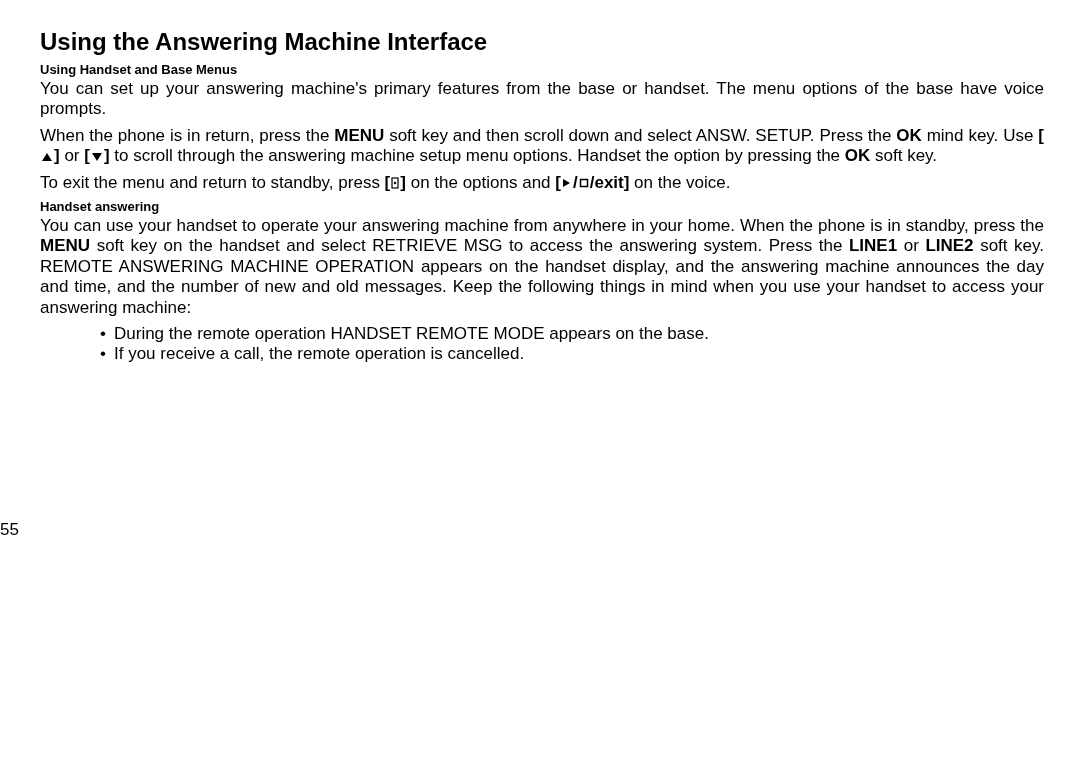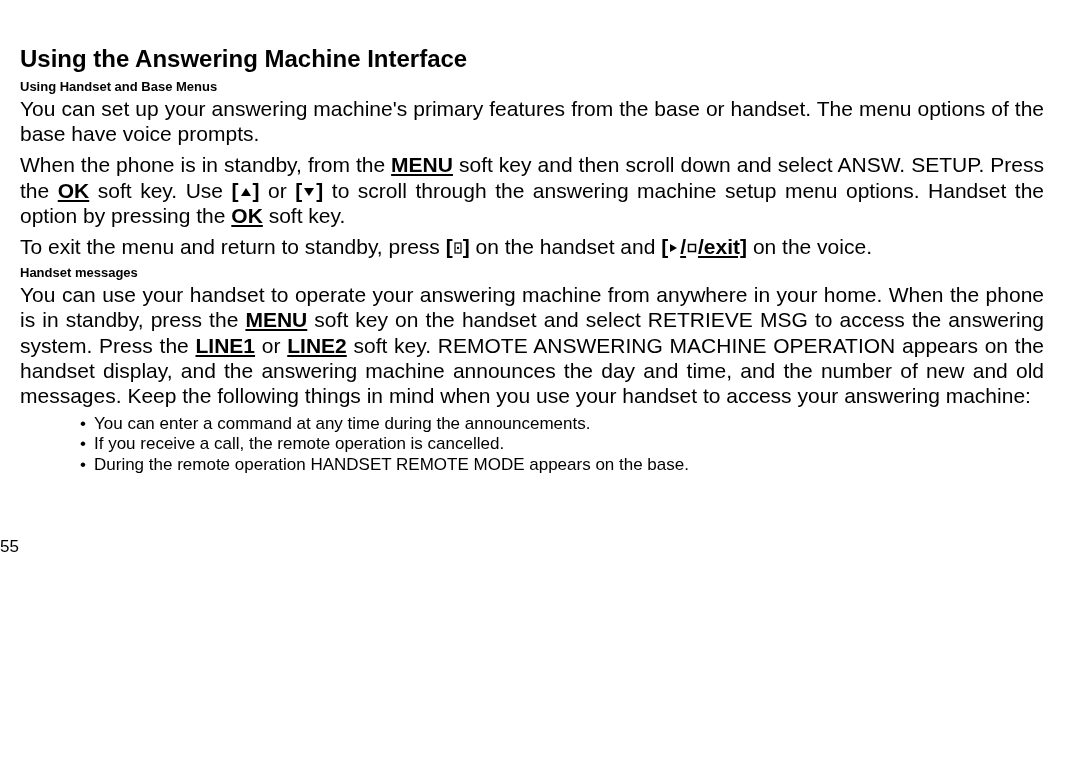--- a/index.html
+++ b/index.html
@@ -5,44 +5,43 @@
   html, body {
     margin: 0;
     padding: 0;
     width: 1080px;
     height: 759px;
     background: #fff;
     font-family: Arial, Helvetica, sans-serif;
     color: #000;
   }
   .page {
-    padding: 28px 36px 20px 20px;
+    padding: 28px 36px 20px 40px;
     box-sizing: border-box;
     width: 1080px;
     height: 558px;
     position: relative;
-    margin-top: 17px;
   }
   h1 {
     font-size: 24px;
     font-weight: bold;
     margin: 0 0 6px 0;
   }
   h2 {
     font-size: 13px;
     font-weight: bold;
     margin: 6px 0 2px 0;
   }
   p {
-    font-size: 21px;
+    font-size: 17px;
     line-height: 1.20;
     margin: 0 0 6px 0;
     text-align: justify;
   }
-  .bold { font-weight: bold; text-decoration: underline; }
+  .bold { font-weight: bold; }
   ul {
     margin: 0 0 6px 0;
     padding-left: 60px;
     list-style: none;
   }
   li {
     font-size: 17px;
     line-height: 1.20;
     text-align: justify;
     position: relative;
@@ -72,44 +71,43 @@
 <body>
 
 <div class="page">
   <h1>Using the Answering Machine Interface</h1>
 
   <h2>Using Handset and Base Menus</h2>
 
   <p>You can set up your answering machine's primary features from the base or handset. The menu options of the base have voice prompts.</p>
 
   <p>
-    <span>When the phone is in standby, from the </span><span class="bold">MENU</span><span> soft key and then scroll down and select ANSW. SETUP. Press the </span><span class="bold">OK</span><span> soft key. Use </span><span class="bold">[<svg class="icon-box" width="12" height="12" viewBox="0 0 12 12">
+    <span>When the phone is in return, press the </span><span class="bold">MENU</span><span> soft key and then scroll down and select ANSW. SETUP. Press the </span><span class="bold">OK</span><span> mind key. Use </span><span class="bold">[<svg class="icon-box" width="12" height="12" viewBox="0 0 12 12">
           <polygon points="6,2 11,10 1,10" fill="#000"></polygon>
         </svg>]</span><span> or </span><span class="bold">[<svg class="icon-box" width="12" height="12" viewBox="0 0 12 12">
           <polygon points="1,2 11,2 6,10" fill="#000"></polygon>
         </svg>]</span><span> to scroll through the answering machine setup menu options. Handset the option by pressing the </span><span class="bold">OK</span><span> soft key.</span>
   </p>
 
   <p>
     <span>To exit the menu and return to standby, press </span><span class="bold">[<svg class="icon-box" width="8" height="12" viewBox="0 0 8 12">
           <rect x="1" y="1" width="6" height="10" fill="none" stroke="#000" stroke-width="1.2"></rect>
           <circle cx="4" cy="6" r="1.2" fill="#000"></circle>
-        </svg>]</span><span> on the handset and </span><span class="bold">[<svg class="icon-box" width="10" height="10" viewBox="0 0 10 10">
+        </svg>]</span><span> on the options and </span><span class="bold">[<svg class="icon-box" width="10" height="10" viewBox="0 0 10 10">
           <polygon points="1,1 1,9 8,5" fill="#000"></polygon>
         </svg>/<svg class="icon-box" width="10" height="10" viewBox="0 0 10 10">
           <rect x="1.5" y="1.5" width="7" height="7" fill="none" stroke="#000" stroke-width="1.5"></rect>
         </svg>/exit]</span><span> on the voice.</span>
   </p>
 
-  <h2>Handset messages</h2>
+  <h2>Handset answering</h2>
 
   <p>
     <span>You can use your handset to operate your answering machine from anywhere in your home. When the phone is in standby, press the </span><span class="bold">MENU</span><span> soft key on the handset and select RETRIEVE MSG to access the answering system. Press the </span><span class="bold">LINE1</span><span> or </span><span class="bold">LINE2</span><span> soft key. REMOTE ANSWERING MACHINE OPERATION appears on the handset display, and the answering machine announces the day and time, and the number of new and old messages. Keep the following things in mind when you use your handset to access your answering machine:</span>
   </p>
 
   <ul>
-    <li>You can enter a command at any time during the announcements.</li>
+    <li>During the remote operation HANDSET REMOTE MODE appears on the base.</li>
     <li>If you receive a call, the remote operation is cancelled.</li>
-    <li>During the remote operation HANDSET REMOTE MODE appears on the base.</li>
   </ul>
 
   <div class="page-num">55</div>
 </div>
 
 </body></html>

